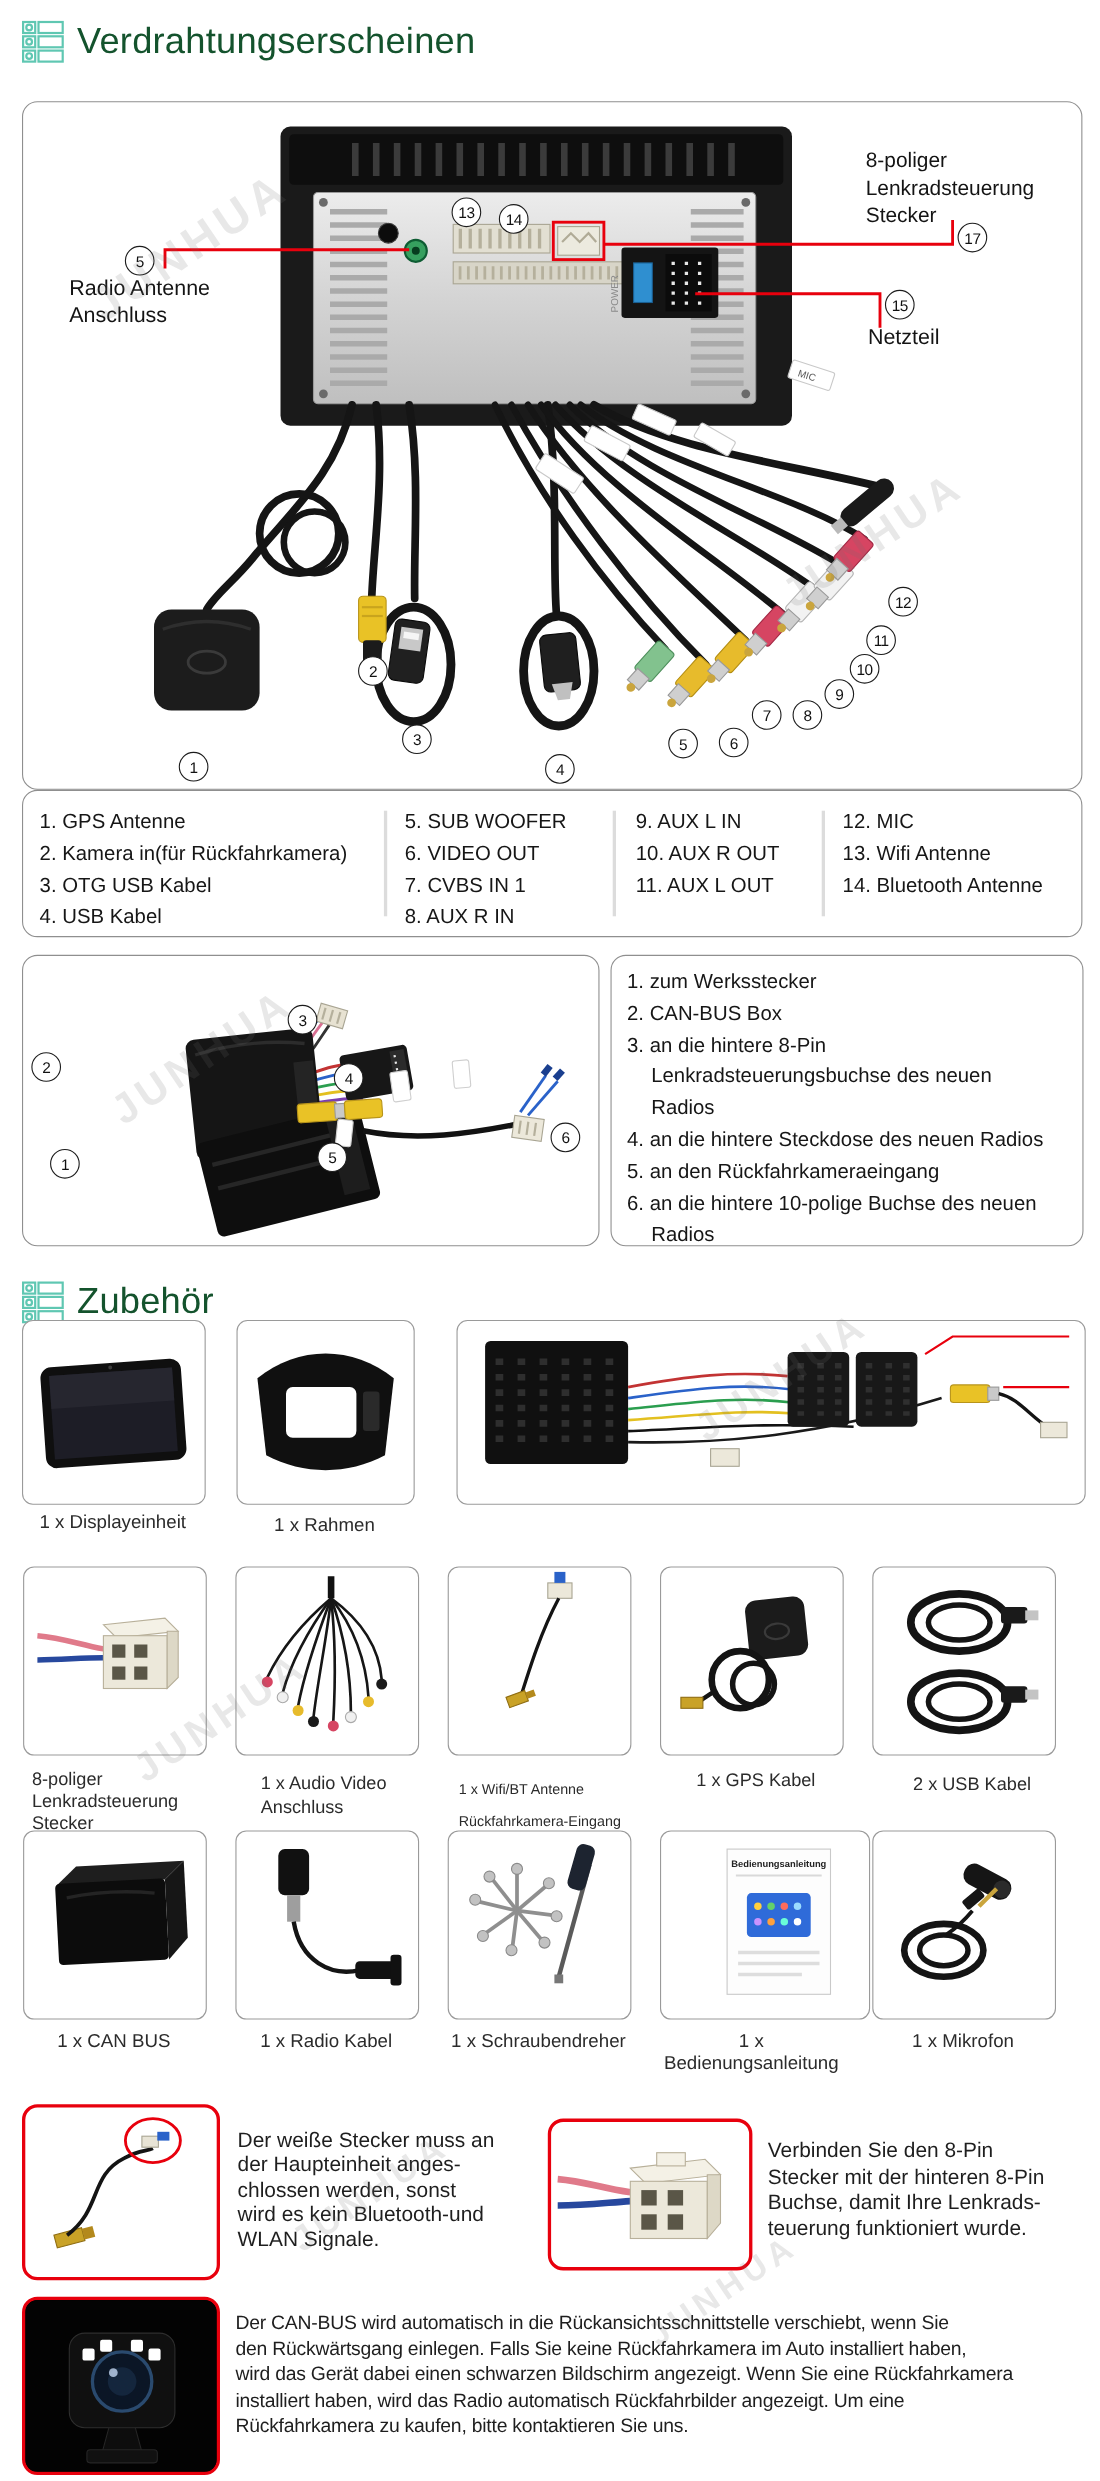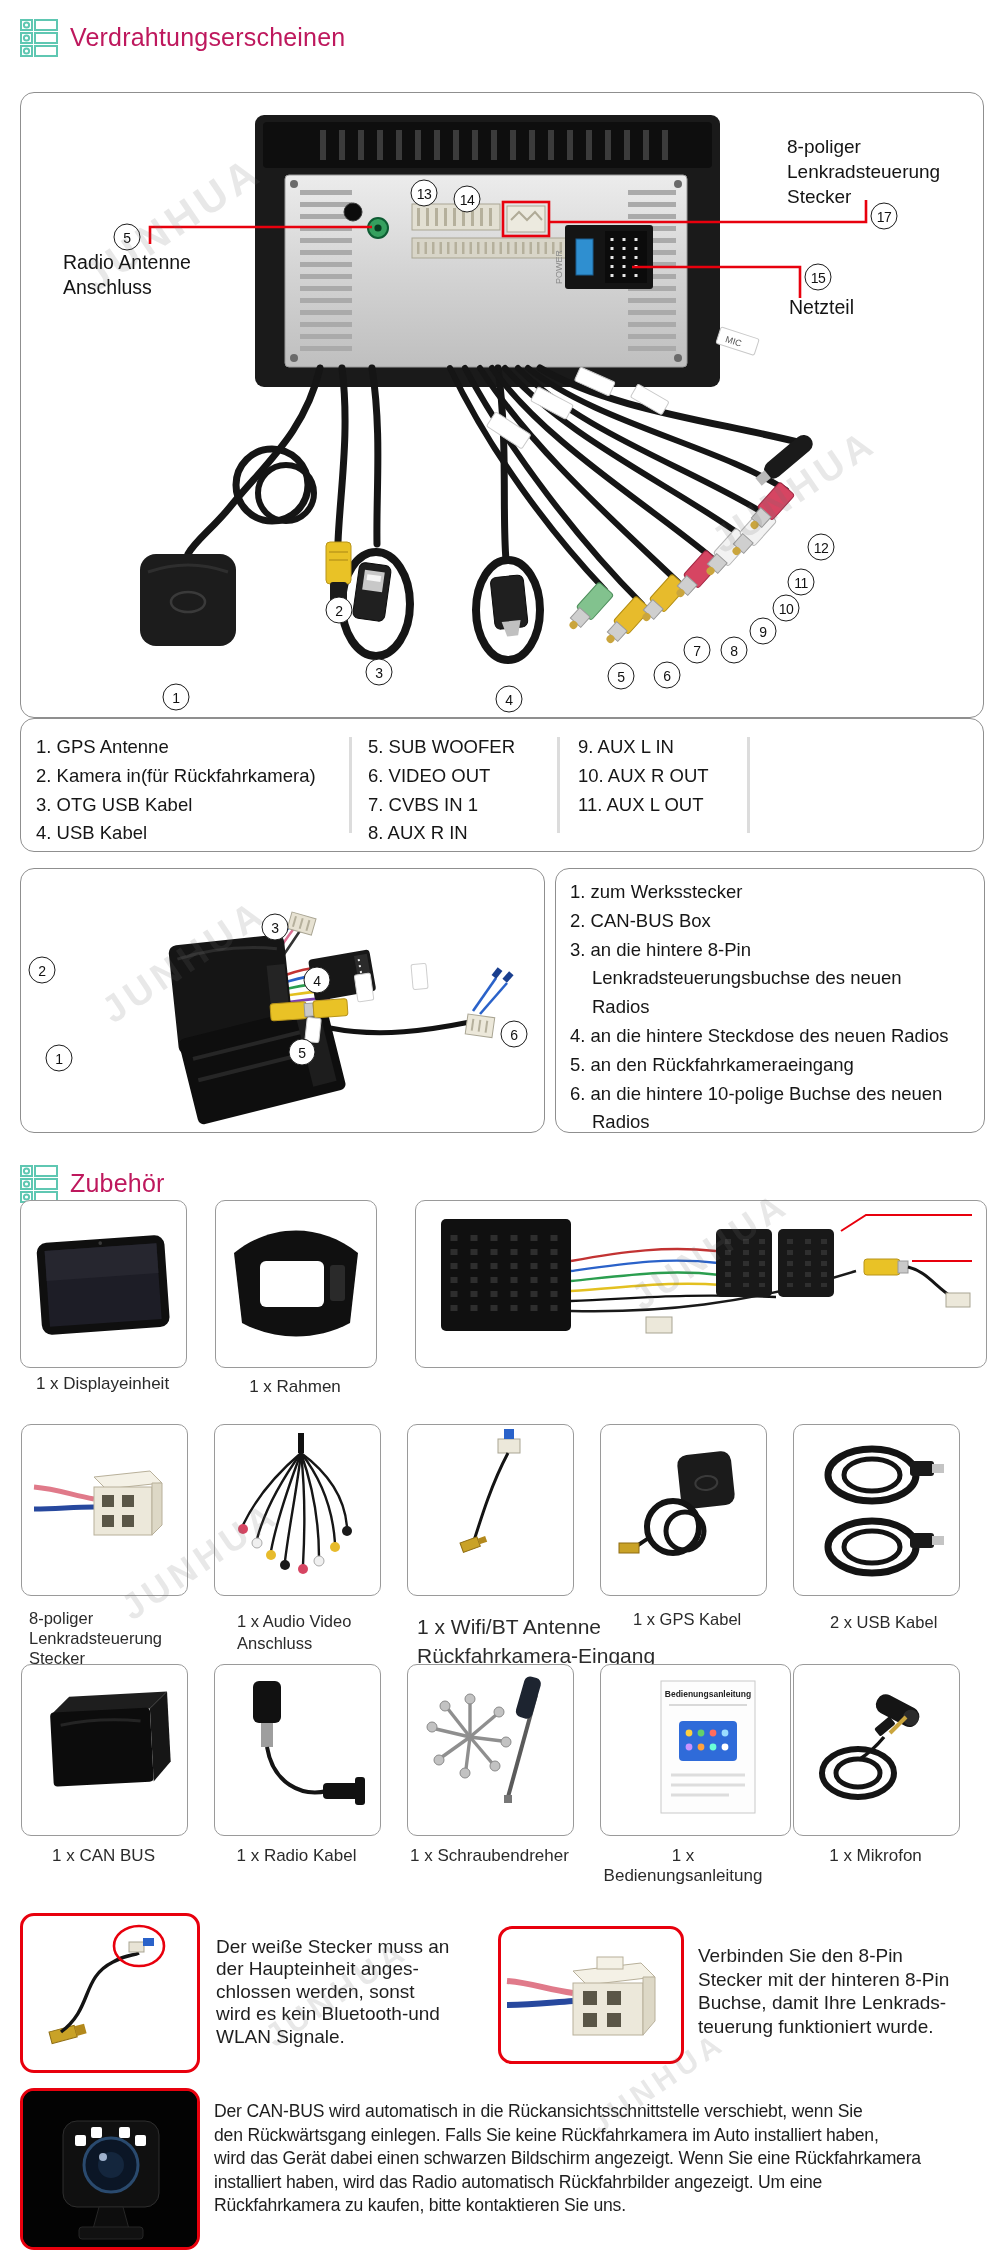--- a/index.html
+++ b/index.html
@@ -1,21 +1,21 @@
 <!DOCTYPE html>
 <html><head>
 <meta charset="utf-8">
 <style>
   html,body{margin:0;padding:0;background:#fff;}
   .page{position:relative;width:1000px;height:2255px;background:#fff;overflow:hidden;
         font-family:"Liberation Sans","DejaVu Sans",sans-serif;color:#111;}
   .abs{position:absolute;}
   .panel{position:absolute;border:1.6px solid #8f8f8f;border-radius:14px;background:#fff;}
   .section-header{position:absolute;display:flex;align-items:center;gap:10px;}
-  .section-title{font-size:25px;color:#be185d;letter-spacing:0.2px;}
+  .section-title{font-size:33px;color:#14532d;letter-spacing:0.2px;}
   .ml{white-space:pre-line;}
   .callout{position:absolute;transform:translate(-50%,-50%);width:25px;height:25px;
            border:1.8px solid #1c1c1c;border-radius:50%;background:#fff;display:flex;
            align-items:center;justify-content:center;font-size:14px;color:#111;z-index:6;
            letter-spacing:-0.5px;}
   .lbl{position:absolute;color:#141414;z-index:5;}
   .legend-col{position:absolute;font-size:18.5px;line-height:28.8px;color:#161616;}
   .legend-div{position:absolute;width:3px;background:#dcdcdc;}
   .list-box{position:absolute;font-size:18.5px;line-height:28.8px;color:#161616;}
   .list-box div{padding-left:22px;text-indent:-22px;}
@@ -225,20 +225,23 @@
 2. Kamera in(für Rückfahrkamera)
 3. OTG USB Kabel
 4. USB Kabel</div>
   <div class="legend-col ml" style="left:368px;top:733px;">5. SUB WOOFER
 6. VIDEO OUT
 7. CVBS IN 1
 8. AUX R IN</div>
   <div class="legend-col ml" style="left:578px;top:733px;">9. AUX L IN
 10. AUX R OUT
 11. AUX L OUT</div>
+  <div class="legend-col ml" style="left:766px;top:733px;">12. MIC
+13. Wifi Antenne
+14. Bluetooth Antenne</div>
   <div class="legend-div" style="left:349px;top:737px;height:96px;"></div>
   <div class="legend-div" style="left:557px;top:737px;height:96px;"></div>
   <div class="legend-div" style="left:747px;top:737px;height:96px;"></div>
 
   <div class="panel" style="left:20px;top:868px;width:523px;height:263px;"></div>
   <svg class="abs" style="left:20px;top:868px;z-index:2;" width="523" height="263" viewBox="0 0 523 263">
 
     <g fill="none" stroke-width="2.6">
       <path d="M250,112 C270,106 282,100 296,100" stroke="#c23333"></path>
       <path d="M250,118 C272,113 285,107 300,108" stroke="#2a62c9"></path>
@@ -459,21 +462,21 @@
       <ellipse cx="78" cy="122" rx="28" ry="16" fill="none" stroke="#141414" stroke-width="5"></ellipse>
       <rect x="116" y="108" width="24" height="15" rx="3" fill="#1a1a1a"></rect>
         <rect x="138" y="111" width="12" height="9" fill="#c4c4c4"></rect>
     </svg>
   </div>
   <div class="card-label ml" style="left:29px;top:1608px;line-height:20px;font-size:16.5px;">8-poliger
 Lenkradsteuerung
 Stecker</div>
   <div class="card-label ml" style="left:237px;top:1610px;line-height:22px;font-size:16.5px;">1 x Audio Video
 Anschluss</div>
-  <div class="card-label ml" style="left:417px;top:1612px;line-height:29px;font-size:21px;">1 x Wifi/BT Antenne
+  <div class="card-label ml" style="left:417px;top:1612px;line-height:29px;font-size:13px;">1 x Wifi/BT Antenne
 Rückfahrkamera-Eingang</div>
   <div class="card-label ml" style="left:633px;top:1610px;font-size:16.5px;">1 x GPS Kabel</div>
   <div class="card-label ml" style="left:830px;top:1613px;font-size:16.5px;">2 x USB Kabel</div>
 
   <div class="card" style="left:21px;top:1664px;width:165px;height:170px;">
     <svg width="165" height="170" viewBox="0 0 165 170">
       <g transform="rotate(-3 82 85)">
         <polygon points="32,46 50,30 148,30 130,46" fill="#1e1e1e"></polygon>
         <rect x="30" y="45" width="100" height="74" rx="4" fill="#0c0c0c"></rect>
         <polygon points="130,46 148,30 148,100 130,119" fill="#161616"></polygon>

